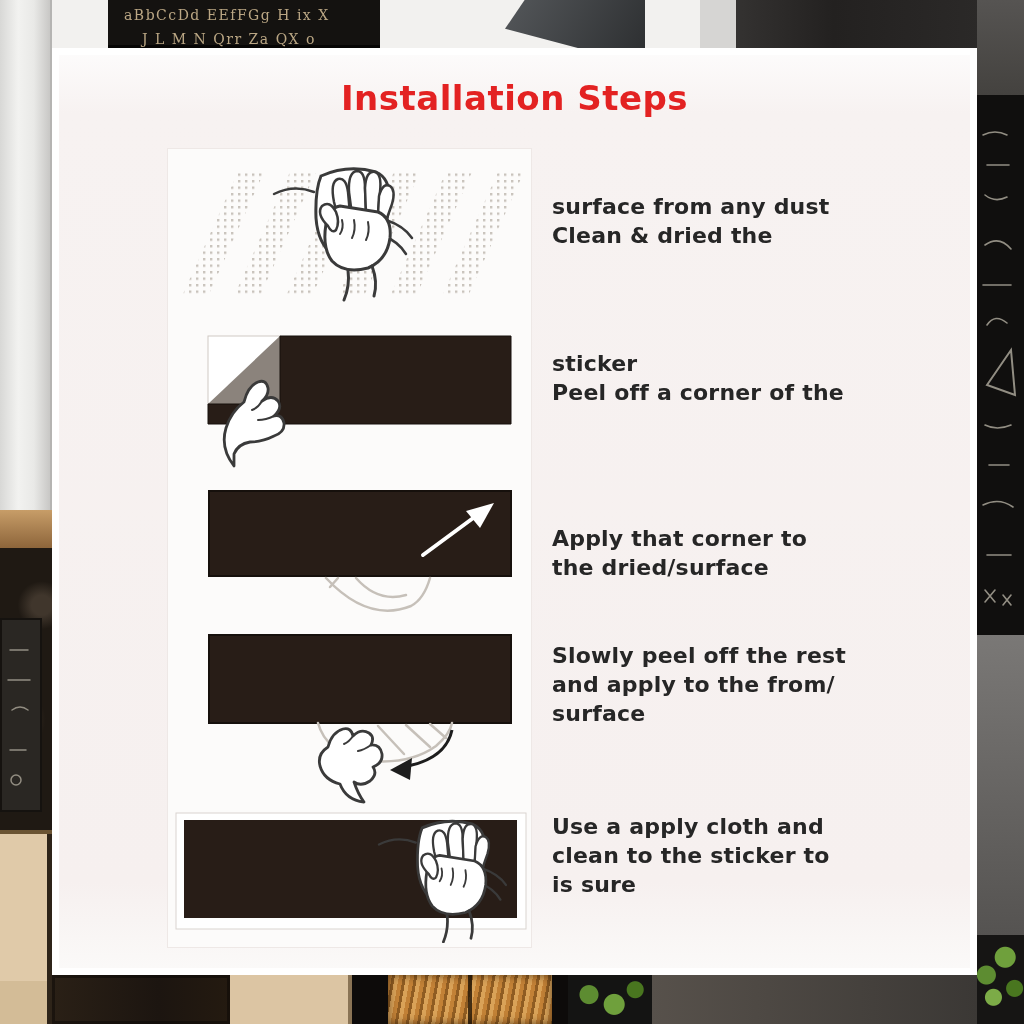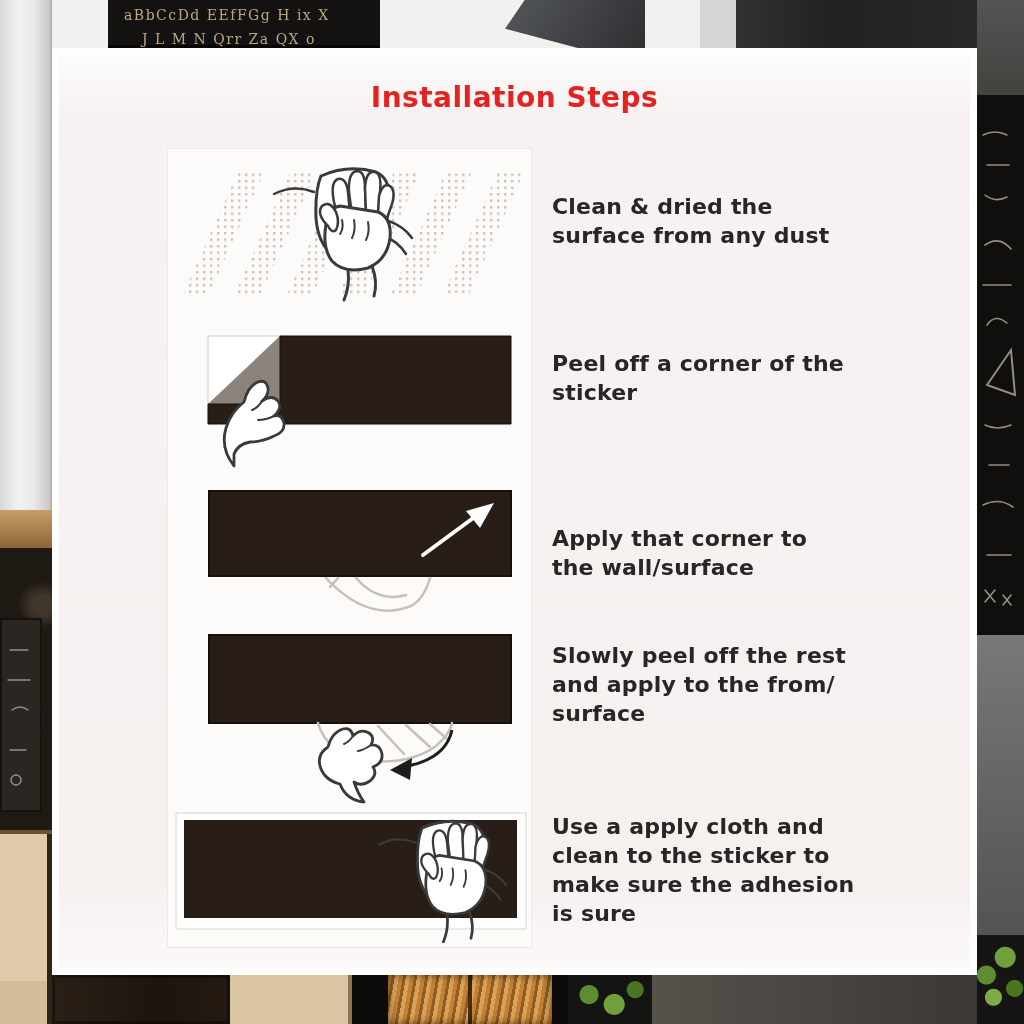--- a/index.html
+++ b/index.html
@@ -65,21 +65,21 @@
       radial-gradient(circle at 55% 60%,#6fa03c 0 10px,transparent 11px),
       radial-gradient(circle at 80% 30%,#49761f 0 8px,transparent 9px),#141413;}
   .gray-rest{left:600px;top:0;width:325px;height:49px;
     background:linear-gradient(90deg,#57514b,#3b3835);}
 
   
   .panel{left:52px;top:48px;width:925px;height:927px;
     background:linear-gradient(180deg,#fdfcfc 0%,#f7f2f1 7%,#f6f0ef 90%,#fbfaf9 100%);
     box-shadow:inset 0 0 0 7px rgba(255,255,255,.95);}
   .title{left:0;top:30px;width:100%;text-align:center;margin:0;
-    font-size:28px;font-weight:bold;color:#e32222;letter-spacing:.5px;line-height:40px;}
+    font-size:34px;font-weight:bold;color:#e32222;letter-spacing:.5px;line-height:40px;}
   .strip{left:115px;top:100px;width:365px;height:800px;background:#fcfbfa;
     border:1px solid #eee8e6;box-sizing:border-box;}
   .fig{left:0;width:365px;}
   .fig svg{display:block;}
   .f1{top:5px;}  .f2{top:179px;} .f3{top:334px;} .f4{top:481px;} .f5{top:662px;}
 
   .step-text{left:500px;width:360px;font-weight:bold;font-size:22px;
     line-height:29px;color:#262626;letter-spacing:.2px;}
   .s1{top:144px;} .s2{top:301px;} .s3{top:458px;margin-top:18px;} .s4{top:593px;} .s5{top:764px;}
 </style>
@@ -242,37 +242,36 @@
       <div class="abs fig f5">
         <svg width="365" height="132" viewBox="0 0 365 132">
           <rect x="8" y="2" width="350" height="116" fill="#ffffff" stroke="#d9d4cf"></rect>
           <rect x="16" y="9" width="333" height="98" fill="#281d17"></rect>
           <use href="#handcloth" transform="translate(222,4) scale(0.92)"></use>
         </svg>
       </div>
     </div>
 
     <div class="abs step-text s1">
+      <div>surface from any dust</div>
       <div>Clean &amp; dried the</div>
-      <div>surface from any dust</div>
     </div>
     <div class="abs step-text s2">
+      <div>sticker</div>
       <div>Peel off a corner of the</div>
-      <div>sticker</div>
     </div>
     <div class="abs step-text s3">
       <div>Apply that corner to</div>
-      <div>the wall/surface</div>
+      <div>the dried/surface</div>
     </div>
     <div class="abs step-text s4">
       <div>Slowly peel off the rest</div>
       <div>and apply to the from/</div>
       <div>surface</div>
     </div>
     <div class="abs step-text s5">
       <div>Use a apply cloth and</div>
       <div>clean to the sticker to</div>
-      <div>make sure the adhesion</div>
       <div>is sure</div>
     </div>
   </div>
 
 </div>
 
 </body></html>

